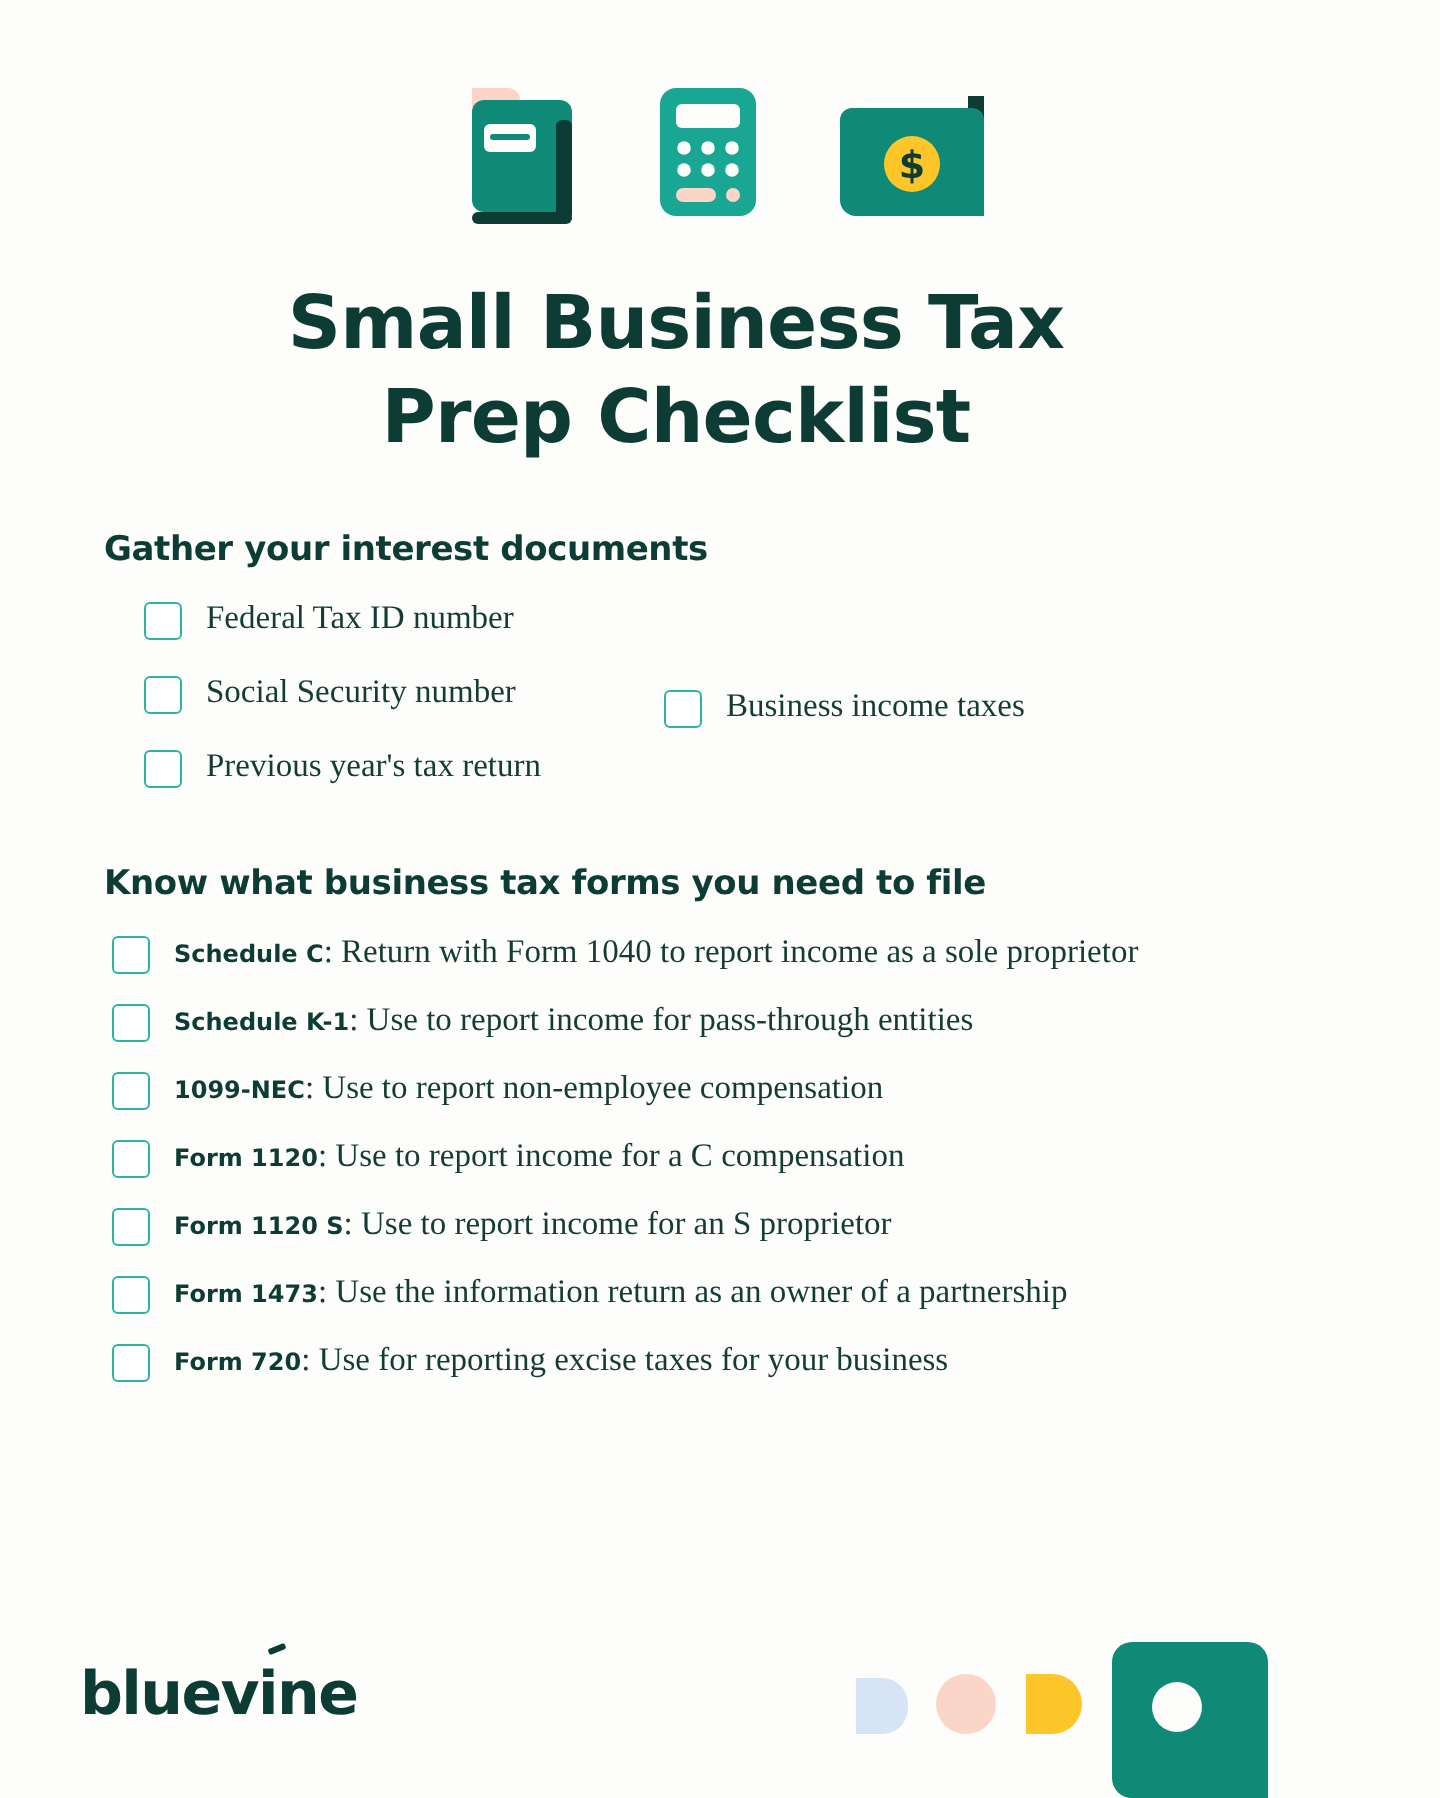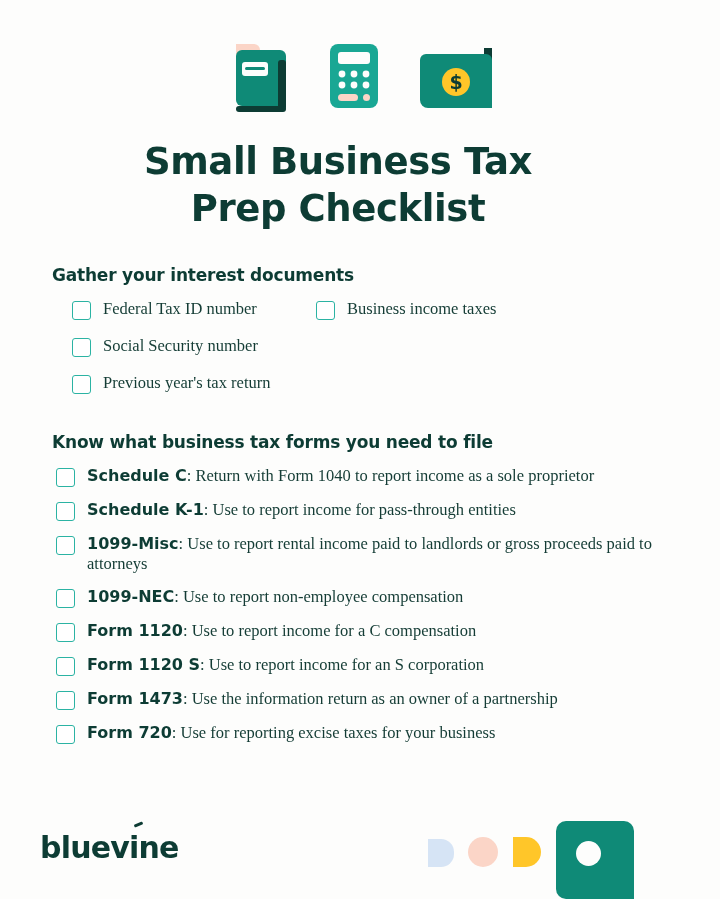--- a/index.html
+++ b/index.html
@@ -92,21 +92,21 @@
     align-items: flex-start;
     gap: 12px;
   }
   .g-text {
     font-family: "Liberation Serif", serif;
     font-size: 16.5px;
     color: #143c35;
     line-height: 1.2;
   }
   .col-a { left: 20px; }
-  .col-b { left: 264px; }
+  .col-b { left: 280px; margin-top: 44px; }
   .row-1 { top: 0px; }
   .row-2 { top: 37px; }
   .row-3 { top: 74px; }
 
   
   .forms-list { }
   .f-item {
     display: flex;
     align-items: flex-start;
     gap: 12px;
@@ -115,21 +115,21 @@
   }
   .f-text {
     font-family: "Liberation Serif", serif;
     font-size: 16.5px;
     line-height: 1.22;
     color: #143c35;
     max-width: 590px;
   }
   .f-text b {
     font-family: "DejaVu Sans", sans-serif;
-    font-size: 16px;
+    font-size: 12px;
     font-weight: bold;
     color: #0d3c34;
   }
 
   
   .footer {
     position: absolute;
     bottom: 0;
     left: 0;
     width: 648px;
@@ -301,38 +301,34 @@
         <div class="cbx"></div>
         <div class="f-text"><b>Schedule C</b><span>: Return with Form 1040 to report income as a sole proprietor</span></div>
       </div>
 
       <div class="f-item">
         <div class="cbx"></div>
         <div class="f-text"><b>Schedule K-1</b><span>: Use to report income for pass-through entities</span></div>
       </div>
 
 
-      <div class="f-item">
-        <div class="cbx"></div>
-        <div class="f-text"><b>1099-Misc</b><span>: Use to report rental income paid to landlords or gross proceeds paid to attorneys</span></div>
-      </div>
 
       <div class="f-item">
         <div class="cbx"></div>
         <div class="f-text"><b>1099-NEC</b><span>: Use to report non-employee compensation</span></div>
       </div>
 
       <div class="f-item">
         <div class="cbx"></div>
         <div class="f-text"><b>Form 1120</b><span>: Use to report income for a C compensation</span></div>
       </div>
 
       <div class="f-item">
         <div class="cbx"></div>
-        <div class="f-text"><b>Form 1120 S</b><span>: Use to report income for an S corporation</span></div>
+        <div class="f-text"><b>Form 1120 S</b><span>: Use to report income for an S proprietor</span></div>
       </div>
 
       <div class="f-item">
         <div class="cbx"></div>
         <div class="f-text"><b>Form 1473</b><span>: Use the information return as an owner of a partnership</span></div>
       </div>
 
       <div class="f-item">
         <div class="cbx"></div>
         <div class="f-text"><b>Form 720</b><span>: Use for reporting excise taxes for your business</span></div>

